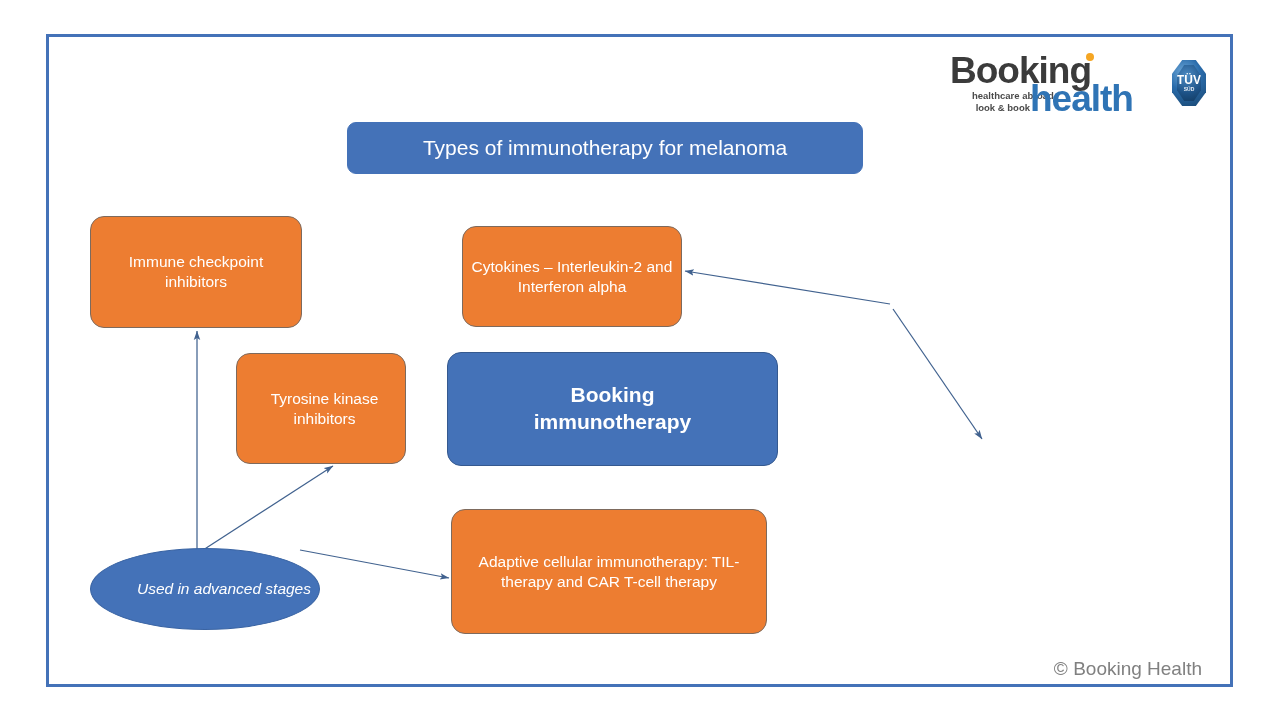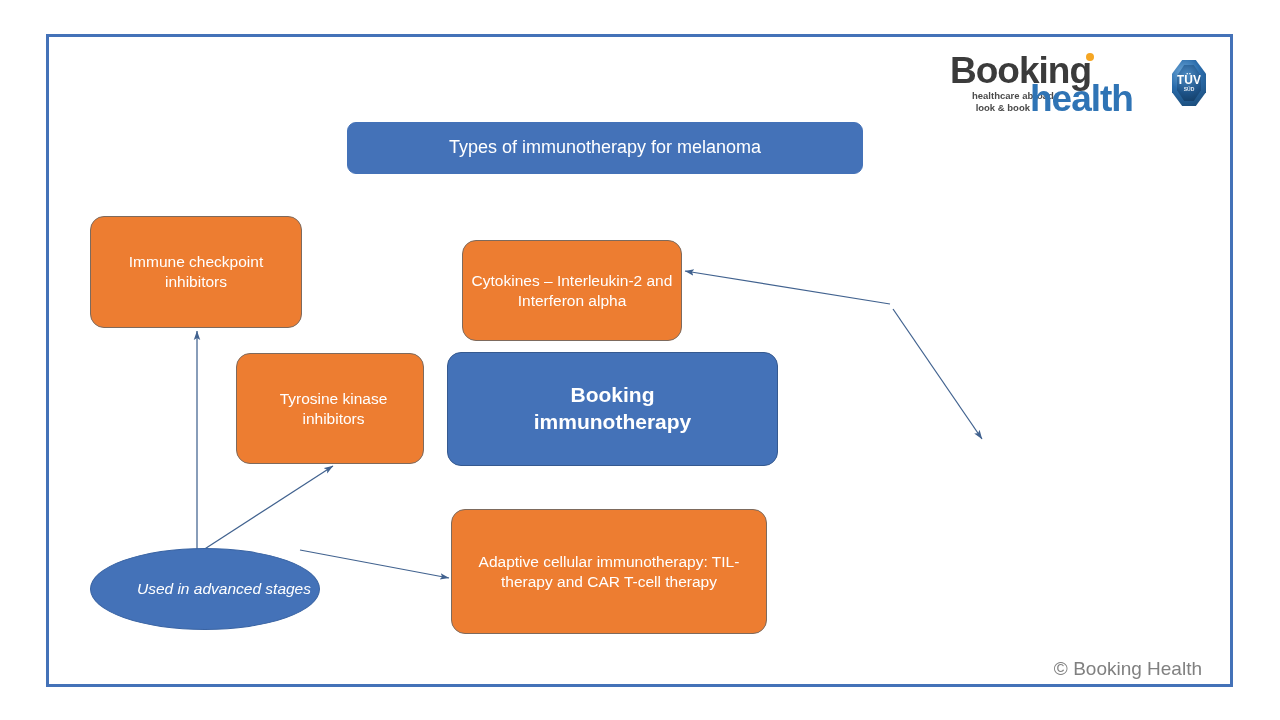--- a/index.html
+++ b/index.html
@@ -54,41 +54,41 @@
   .rect-orange {
     background: #ed7d31;
     border: 1px solid #7d6a5d;
     border-radius: 14px;
     font-size: 15.5px;
   }
   .rect-blue {
     background: #4472b8;
     border: 1px solid #4472b8;
     border-radius: 9px;
-    font-size: 18px;
+    font-size: 21px;
   }
   .rect-blue-strong {
     background: #4472b8;
     border: 1px solid #35598f;
     border-radius: 14px;
     font-size: 21px;
     font-weight: bold;
   }
   .ellipse-blue {
     background: #4472b8;
     border: 1px solid #3a64a3;
     border-radius: 50%;
     font-size: 15.5px;
     font-style: italic;
   }
   
   #node-title            { left: 347px; top: 122px; width: 516px; height: 52px; }
   #node-checkpoint       { left: 90px;  top: 216px; width: 212px; height: 112px; }
-  #node-cytokines        { left: 462px; top: 226px; width: 220px; height: 101px; margin-top: 14px; }
-  #node-tyrosine         { left: 236px; top: 353px; width: 188px; height: 111px; padding-left: 7px; }
+  #node-cytokines        { left: 462px; top: 226px; width: 220px; height: 101px; }
+  #node-tyrosine         { left: 236px; top: 353px; width: 170px; height: 111px; padding-left: 7px; }
   #node-center           { left: 447px; top: 352px; width: 331px; height: 114px; }
   #node-adaptive         { left: 451px; top: 509px; width: 316px; height: 125px; }
   #node-vaccination      { left: 864px; top: 441px; width: 238px; height: 85px; }
   #ellipse-early         { left: 876px; top: 237px; width: 216px; height: 85px; }
   #ellipse-advanced      { left: 90px;  top: 548px; width: 230px; height: 82px; justify-content: flex-end; }
   
   #footer-copy {
     position: absolute;
     right: 78px;
     bottom: 40px;

